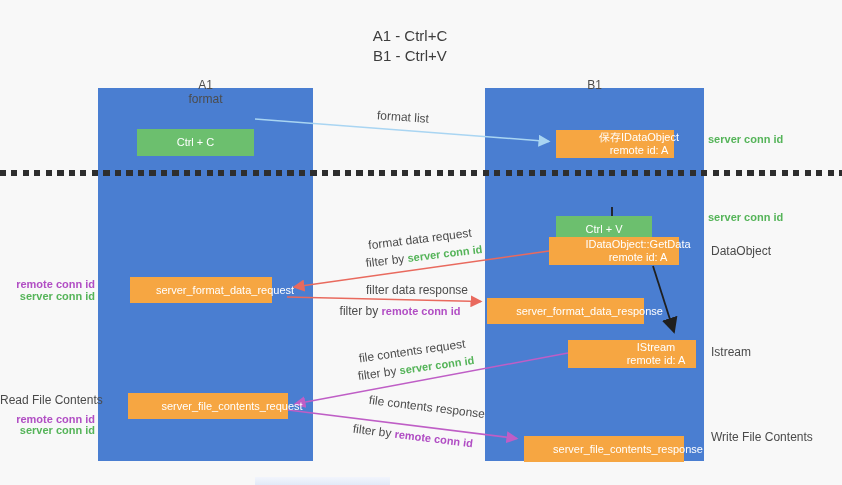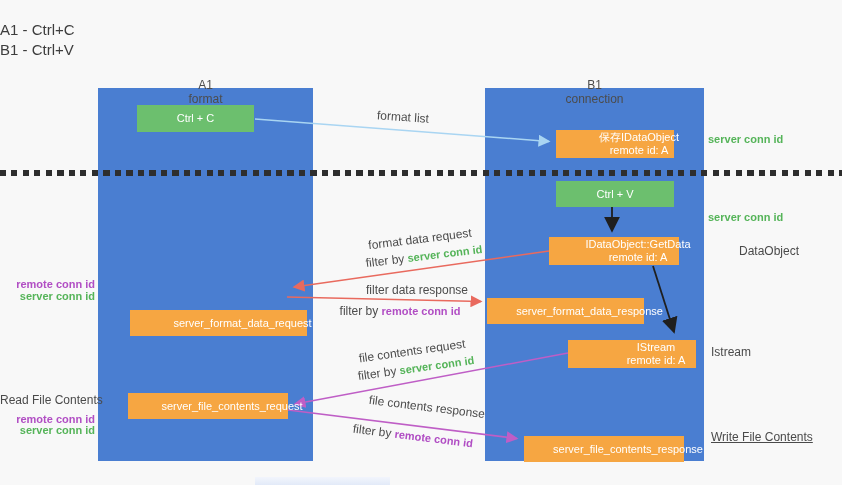--- a/index.html
+++ b/index.html
@@ -5,29 +5,29 @@
   :root{
     --background:#f8f8f8; --lane_blue:#4a7ed1; --node_green:#6cbf6e; --node_orange:#f6a642;
     --arrow_light_blue:#a9d5f2; --arrow_salmon:#e96a5e; --arrow_magenta:#bf5ec6; --arrow_black:#1f1f1f;
     --text_green:#55b459; --text_purple:#b14ec4; --text_dark:#4a4a4a;
   }
   *{margin:0;padding:0;box-sizing:border-box;}
   html,body{width:842px;height:485px;}
   body{font-family:"Liberation Sans","DejaVu Sans",sans-serif;background:var(--background);}
   .canvas{position:relative;width:842px;height:485px;overflow:hidden;background:var(--background);}
   .abs{position:absolute;}
-  .title{left:0;top:20px;width:820px;font-size:15px;line-height:20px;color:#3d3d3d;z-index:5;}
+  .title{left:0;top:26px;width:820px;text-align:center;font-size:15px;line-height:20px;color:#3d3d3d;z-index:5;}
   .lane-header{top:58px;text-align:center;font-size:12px;line-height:14px;color:#4c4c4c;z-index:5;margin-top:20px;}
   .lane{top:88px;height:373px;background:var(--lane_blue);z-index:1;}
   .divider{left:0;top:170px;width:842px;height:6px;z-index:2;
     background:repeating-linear-gradient(90deg,#2e2e2e 0 6px,transparent 6px 11.5px);}
   svg.arrows{left:0;top:0;width:842px;height:485px;z-index:3;}
   .node{z-index:4;display:flex;flex-direction:column;align-items:center;justify-content:center;
     color:#ffffff;font-size:11px;line-height:13px;text-align:center;white-space:nowrap;}
-  .green{background:var(--node_green);}
+  .green{background:var(--node_green);margin-top:24px;}
   .orange{background:var(--node_orange);padding-left:48px;}
   .edge-label{z-index:5;text-align:center;font-size:12px;line-height:14px;color:#4c4c4c;white-space:nowrap;}
   .side-label{z-index:5;font-size:12px;line-height:13px;color:var(--text_dark);white-space:nowrap;}
   .conn-green{color:var(--text_green);font-weight:bold;font-size:11px;}
   .conn-purple{color:var(--text_purple);font-weight:bold;font-size:11px;}
   .left-col{left:0;width:95px;text-align:right;}
   .rot-up7{transform:rotate(-7deg);}
   .rot-up8{transform:rotate(-8deg);}
   .rot-dn7{transform:rotate(7deg);}
   .rot-dn4{transform:rotate(4deg);}
@@ -43,21 +43,20 @@
     <div>A1 - Ctrl+C</div>
     <div>B1 - Ctrl+V</div>
   </div>
 
   <div class="abs lane-header" style="left:98px;width:215px;">
     <div>A1</div>
     <div>format</div>
   </div>
   <div class="abs lane-header" style="left:485px;width:219px;">
     <div>B1</div>
-    <div>connection</div>
   </div>
 
   <div class="abs lane" style="left:98px;width:215px;"></div>
   <div class="abs lane" style="left:485px;width:219px;"></div>
 
   <div class="abs divider"></div>
 
   <svg class="abs arrows" viewBox="0 0 842 485">
     <defs>
       <marker id="m-blue" markerWidth="9" markerHeight="8" refX="7" refY="4" orient="auto">
@@ -84,30 +83,30 @@
 
   <div class="abs node green" style="left:137px;top:105px;width:117px;height:27px;">
     <span>Ctrl + C</span>
   </div>
 
   <div class="abs node orange" style="left:556px;top:130px;width:118px;height:28px;">
     <span>保存IDataObject</span>
     <span>remote id: A</span>
   </div>
 
-  <div class="abs node green" style="left:556px;top:181px;width:118px;height:26px;text-align:center;">
+  <div class="abs node green" style="left:556px;top:192px;width:96px;height:26px;text-align:center;">
     <span>Ctrl + V</span>
   </div>
 
   <div class="abs node orange" style="left:549px;top:237px;width:130px;height:28px;">
     <span>IDataObject::GetData</span>
     <span>remote id: A</span>
   </div>
 
-  <div class="abs node orange" style="left:130px;top:277px;width:177px;height:26px;margin-top:33px;">
+  <div class="abs node orange" style="left:130px;top:277px;width:142px;height:26px;">
     <span>server_format_data_request</span>
   </div>
 
   <div class="abs node orange" style="left:487px;top:289px;width:157px;height:26px;margin-top:9px;">
     <span>server_format_data_response</span>
   </div>
 
   <div class="abs node orange" style="left:568px;top:340px;width:128px;height:28px;">
     <span>IStream</span>
     <span>remote id: A</span>
@@ -148,23 +147,23 @@
 
   <div class="abs edge-label rot-dn7" style="left:352px;top:400px;width:150px;">
     <span>file contents response</span>
   </div>
   <div class="abs edge-label rot-dn7" style="left:333px;top:429px;width:160px;">
     <span>filter by </span><span class="conn-purple">remote conn id</span>
   </div>
 
   <div class="abs side-label conn-green" style="left:708px;top:133px;">server conn id</div>
   <div class="abs side-label conn-green" style="left:708px;top:211px;">server conn id</div>
-  <div class="abs side-label" style="left:711px;top:245px;margin-left:28px;">DataObject</div>
+  <div class="abs side-label" style="left:711px;top:245px;">DataObject</div>
   <div class="abs side-label" style="left:711px;top:346px;">Istream</div>
-  <div class="abs side-label" style="left:711px;top:431px;text-decoration:underline;">Write File Contents</div>
+  <div class="abs side-label" style="left:711px;top:431px;">Write File Contents</div>
 
   <div class="abs side-label left-col conn-purple" style="top:278px;">remote conn id</div>
   <div class="abs side-label left-col conn-green" style="top:290px;">server conn id</div>
   <div class="abs side-label left-col" style="top:394px;">Read File Contents</div>
   <div class="abs side-label left-col conn-purple" style="top:413px;">remote conn id</div>
   <div class="abs side-label left-col conn-green" style="top:424px;">server conn id</div>
 
   <div class="abs bottom-strip"></div>
 
 </div>

